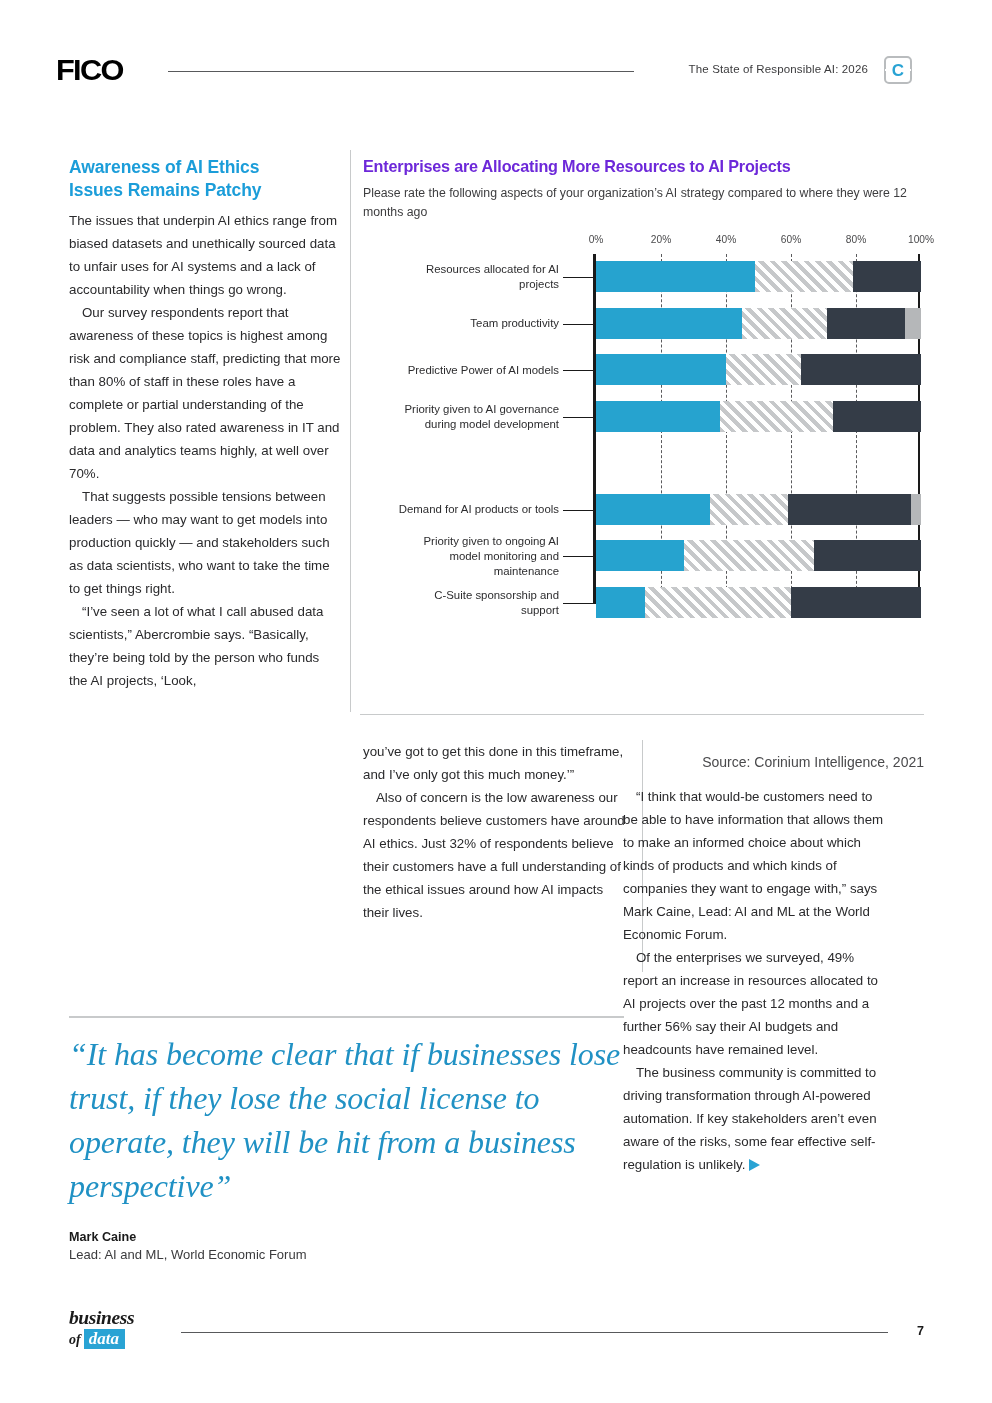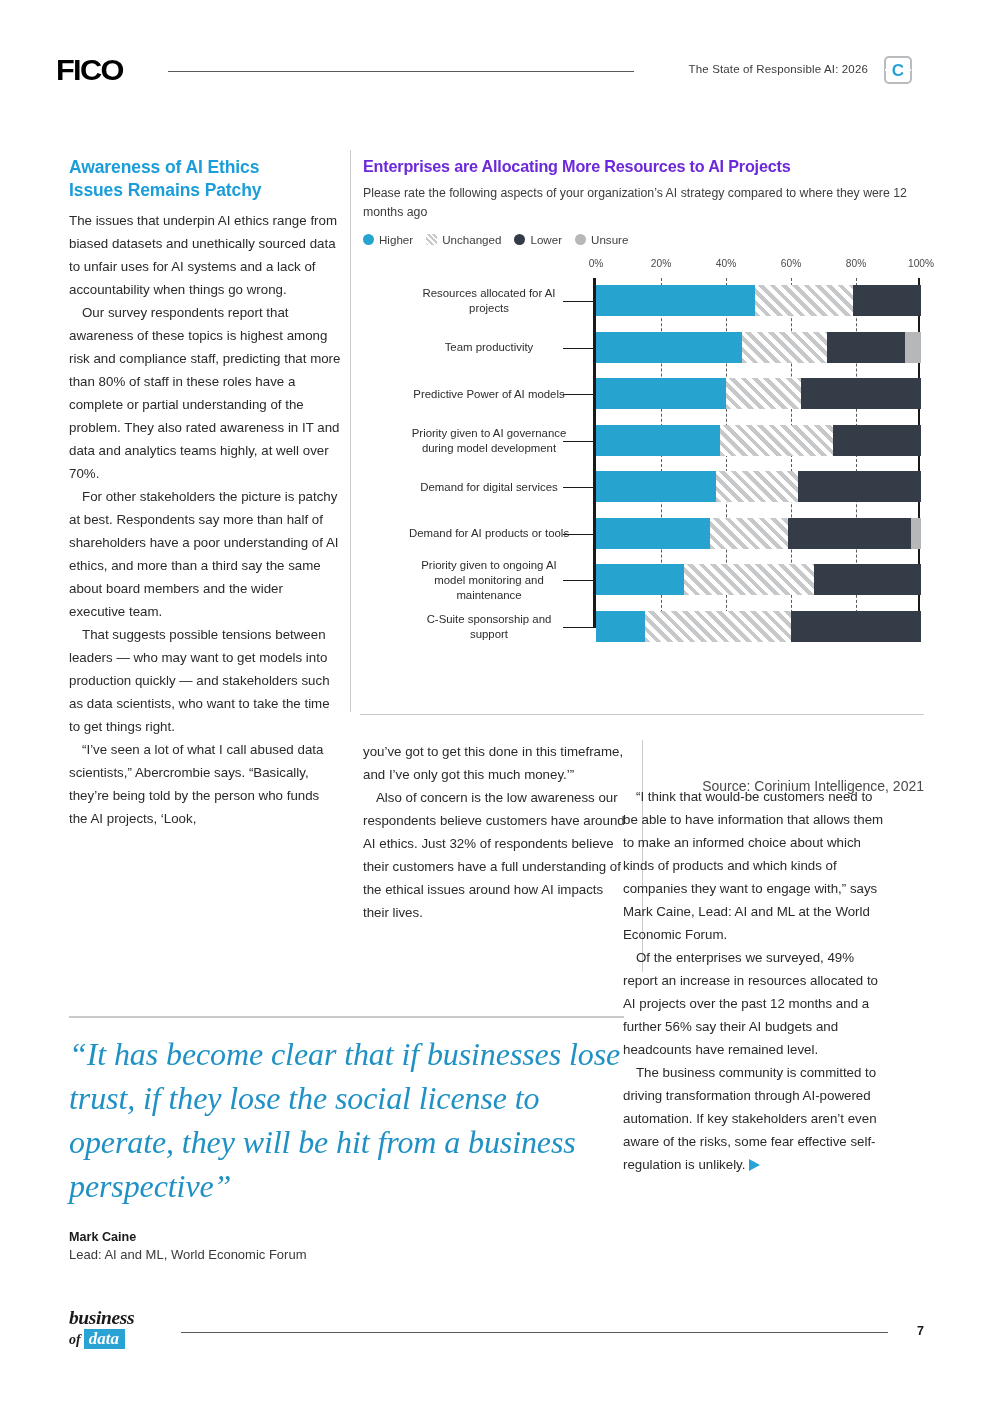--- a/index.html
+++ b/index.html
@@ -113,21 +113,21 @@
   .gridline {
     position: absolute; top: 0; bottom: 0; width: 0;
     border-left: 1px dashed #5a5a5c;
   }
   .rows { position: absolute; left: 0; top: 0; right: 0; bottom: 0; }
   .row {
     position: absolute; left: 0; right: 0; height: 46px;
     display: flex; align-items: center;
   }
   .row-label {
-    position: absolute; left: 12px; width: 196px; text-align: center;
+    position: absolute; left: 0; width: 196px; text-align: right;
     font-size: 11.4px; color: #2c2c2e; line-height: 15px; padding-left: 32px;
   }
   .leader {
     position: absolute; height: 1px; background: #1a1a1a; right: 328px;
   }
   .bar-track {
     position: absolute; left: 233px; width: 325px; height: 31px; top: 7px;
     display: flex;
   }
   .seg { height: 100%; }
@@ -203,52 +203,33 @@
     </div>
   </div>
 
   <div class="left-col">
     <div class="sec-heading">
       <span>Awareness of AI Ethics</span><br>
       <span>Issues Remains Patchy</span>
     </div>
     <p class="body-p">The issues that underpin AI ethics range from biased datasets and unethically sourced data to unfair uses for AI systems and a lack of accountability when things go wrong.</p>
     <p class="body-p indent">Our survey respondents report that awareness of these topics is highest among risk and compliance staff, predicting that more than 80% of staff in these roles have a complete or partial understanding of the problem. They also rated awareness in IT and data and analytics teams highly, at well over 70%.</p>
-    <p class="body-p indent">For other stakeholders the picture is patchy at best. Respondents say more than half of shareholders have a poor understanding of AI ethics, and more than a third say the same about board members and the wider executive team.</p>
     <p class="body-p indent">That suggests possible tensions between leaders — who may want to get models into production quickly — and stakeholders such as data scientists, who want to take the time to get things right.</p>
     <p class="body-p indent">“I’ve seen a lot of what I call abused data scientists,” Abercrombie says.  “Basically, they’re being told by the person who funds the AI projects, ‘Look,</p>
   </div>
 
   <div class="vrule-chart-left"></div>
   <div class="hrule-mid"></div>
   <div class="vrule-mid"></div>
   <div class="hrule-quote"></div>
 
   <div class="chart-panel">
     <div class="chart-title">Enterprises are Allocating More Resources to AI Projects</div>
     <div class="chart-sub">Please rate the following aspects of your organization’s AI strategy compared to where they were 12 months ago</div>
 
-    <div class="legend">
-      <div class="legend-item">
-        <span class="legend-dot higher"></span>
-        <span class="legend-label">Higher</span>
-      </div>
-      <div class="legend-item">
-        <span class="legend-dot unchanged"></span>
-        <span class="legend-label">Unchanged</span>
-      </div>
-      <div class="legend-item">
-        <span class="legend-dot lower"></span>
-        <span class="legend-label">Lower</span>
-      </div>
-      <div class="legend-item">
-        <span class="legend-dot unsure"></span>
-        <span class="legend-label">Unsure</span>
-      </div>
-    </div>
 
     <div class="plot">
       <div class="axis-ticks" id="axis-ticks">
           <div class="tick-lab" style="left: 233px;">0%</div>
           <div class="tick-lab" style="left: 298px;">20%</div>
           <div class="tick-lab" style="left: 363px;">40%</div>
           <div class="tick-lab" style="left: 428px;">60%</div>
           <div class="tick-lab" style="left: 493px;">80%</div>
           <div class="tick-lab" style="left: 558px;">100%</div>
         </div>
@@ -292,29 +273,20 @@
             </div>
             <div class="row" style="top: 139.5px;">
               <div class="row-label">Priority given to AI governance during model development</div>
               <div class="leader" style="width: 30px; left: 200px; top: 23px;"></div>
               <div class="bar-track">
                 <div class="seg higher" title="Higher: 38%" style="width: 123.5px;"></div>
                 <div class="seg unchanged" title="Unchanged: 35%" style="width: 113.75px;"></div>
                 <div class="seg lower" title="Lower: 27%" style="width: 87.75px;"></div>
               </div>
             </div>
-            <div class="row" style="top: 186px;">
-              <div class="row-label">Demand for digital services</div>
-              <div class="leader" style="width: 30px; left: 200px; top: 23px;"></div>
-              <div class="bar-track">
-                <div class="seg higher" title="Higher: 37%" style="width: 120.25px;"></div>
-                <div class="seg unchanged" title="Unchanged: 25%" style="width: 81.25px;"></div>
-                <div class="seg lower" title="Lower: 38%" style="width: 123.5px;"></div>
-              </div>
-            </div>
             <div class="row" style="top: 232.5px;">
               <div class="row-label">Demand for AI products or tools</div>
               <div class="leader" style="width: 30px; left: 200px; top: 23px;"></div>
               <div class="bar-track">
                 <div class="seg higher" title="Higher: 35%" style="width: 113.75px;"></div>
                 <div class="seg unchanged" title="Unchanged: 24%" style="width: 78px;"></div>
                 <div class="seg lower" title="Lower: 38%" style="width: 123.5px;"></div>
                 <div class="seg unsure" title="Unsure: 3%" style="width: 9.75px;"></div>
               </div>
             </div>

